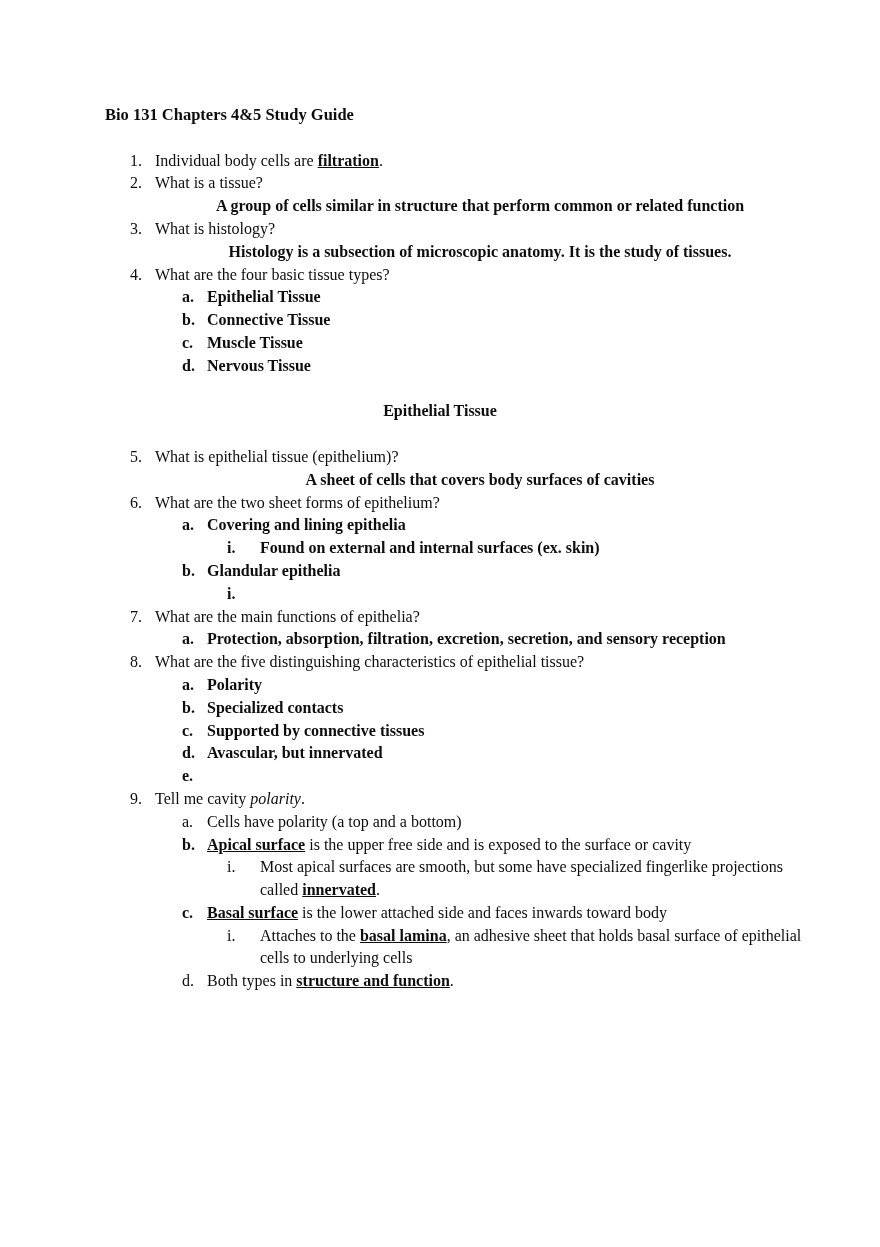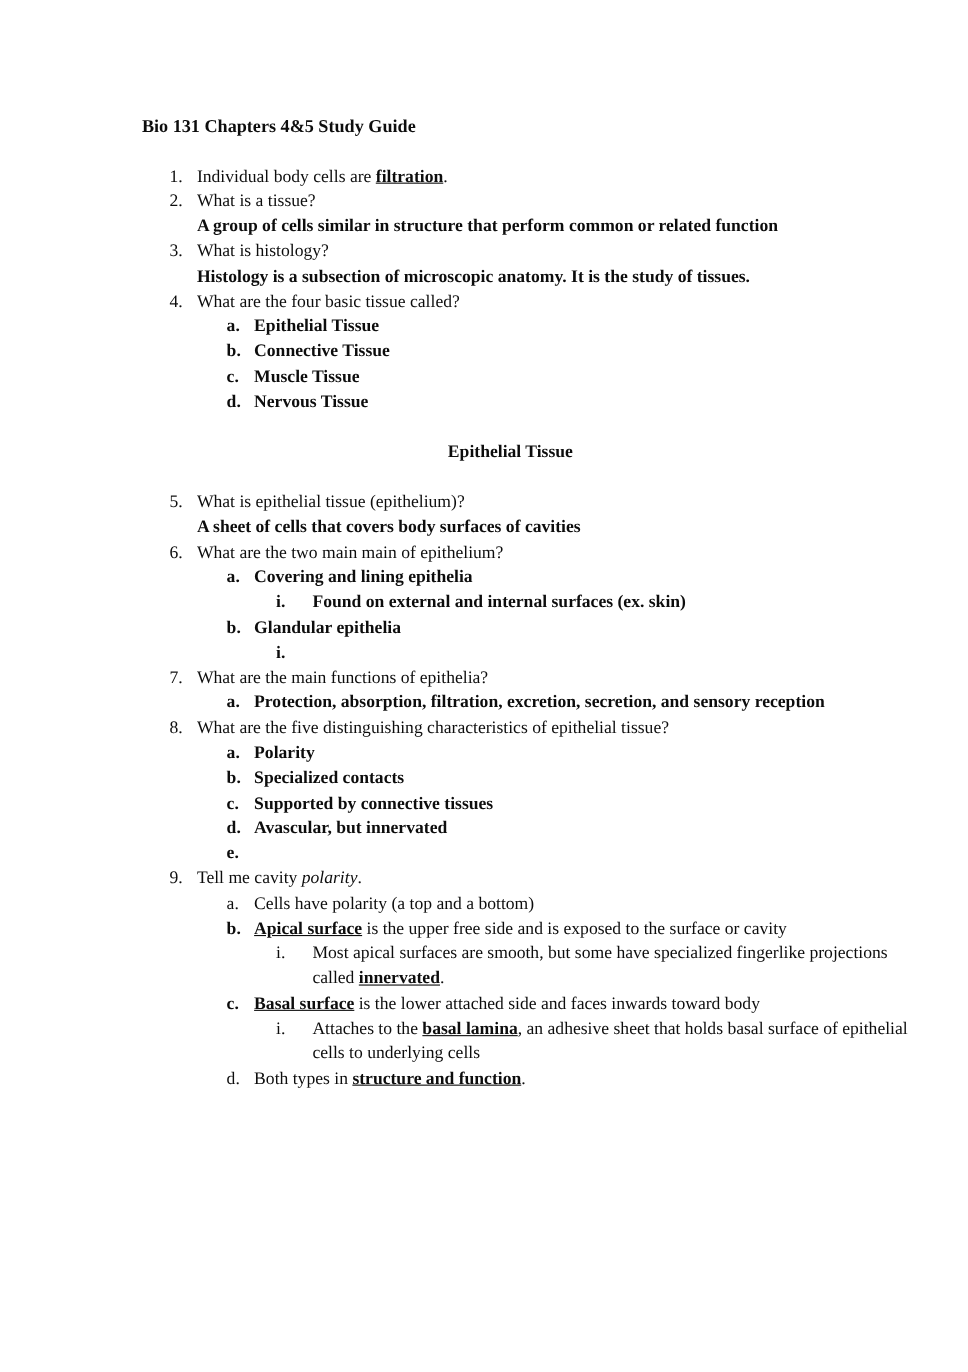--- a/index.html
+++ b/index.html
@@ -16,36 +16,35 @@
     font-family: "Liberation Serif", "DejaVu Serif", serif;
     color: #0d0d0d;
     font-size: 16px;
     line-height: 22.8px;
   }
   .content {
     position: absolute;
     top: 104px;
     left: 105px;
     width: 700px;
-    margin-left: 24px;
   }
   .doc-title {
     font-weight: bold;
     font-size: 16.5px;
   }
   .doc-body {
     margin-top: 22.8px;
   }
   .line {
     display: flex;
     align-items: flex-start;
   }
   .lvl1 { padding-left: 25px; }
   .lvl1 > .marker { flex: 0 0 25px; }
-  .lvl1.cont { padding-left: 50px; }
+  .lvl1.cont { padding-left: 50px; text-align: center; }
   .lvl2 { padding-left: 77px; }
   .lvl2 > .marker { flex: 0 0 25px; }
   .lvl3 { padding-left: 122px; }
   .lvl3 > .marker { flex: 0 0 33px; }
   .text { flex: 1 1 auto; }
   .b { font-weight: bold; }
   .i { font-style: italic; }
   .u { text-decoration: underline; }
   .section-heading {
     text-align: center;
@@ -73,21 +72,21 @@
         </div>
         <div class="line lvl1">
           <span class="marker">3.</span>
           <span class="text"><span>What is histology?</span></span>
         </div>
         <div class="line lvl1 cont">
           <span class="text"><span class="b">Histology is a subsection of microscopic anatomy. It is the study of tissues.</span></span>
         </div>
         <div class="line lvl1">
           <span class="marker">4.</span>
-          <span class="text"><span>What are the four basic tissue called?</span></span>
+          <span class="text"><span>What are the four basic tissue types?</span></span>
         </div>
         <div class="line lvl2">
           <span class="marker b">a.</span>
           <span class="text"><span class="b">Epithelial Tissue</span></span>
         </div>
         <div class="line lvl2">
           <span class="marker b">b.</span>
           <span class="text"><span class="b">Connective Tissue</span></span>
         </div>
         <div class="line lvl2">
@@ -101,21 +100,21 @@
         <div class="section-heading">Epithelial Tissue</div>
         <div class="line lvl1">
           <span class="marker">5.</span>
           <span class="text"><span>What is epithelial tissue (epithelium)?</span></span>
         </div>
         <div class="line lvl1 cont">
           <span class="text"><span class="b">A sheet of cells that covers body surfaces of cavities</span></span>
         </div>
         <div class="line lvl1">
           <span class="marker">6.</span>
-          <span class="text"><span>What are the two main main of epithelium?</span></span>
+          <span class="text"><span>What are the two sheet forms of epithelium?</span></span>
         </div>
         <div class="line lvl2">
           <span class="marker b">a.</span>
           <span class="text"><span class="b">Covering and lining epithelia</span></span>
         </div>
         <div class="line lvl3">
           <span class="marker b">i.</span>
           <span class="text"><span class="b">Found on external and internal surfaces (ex. skin)</span></span>
         </div>
         <div class="line lvl2">

